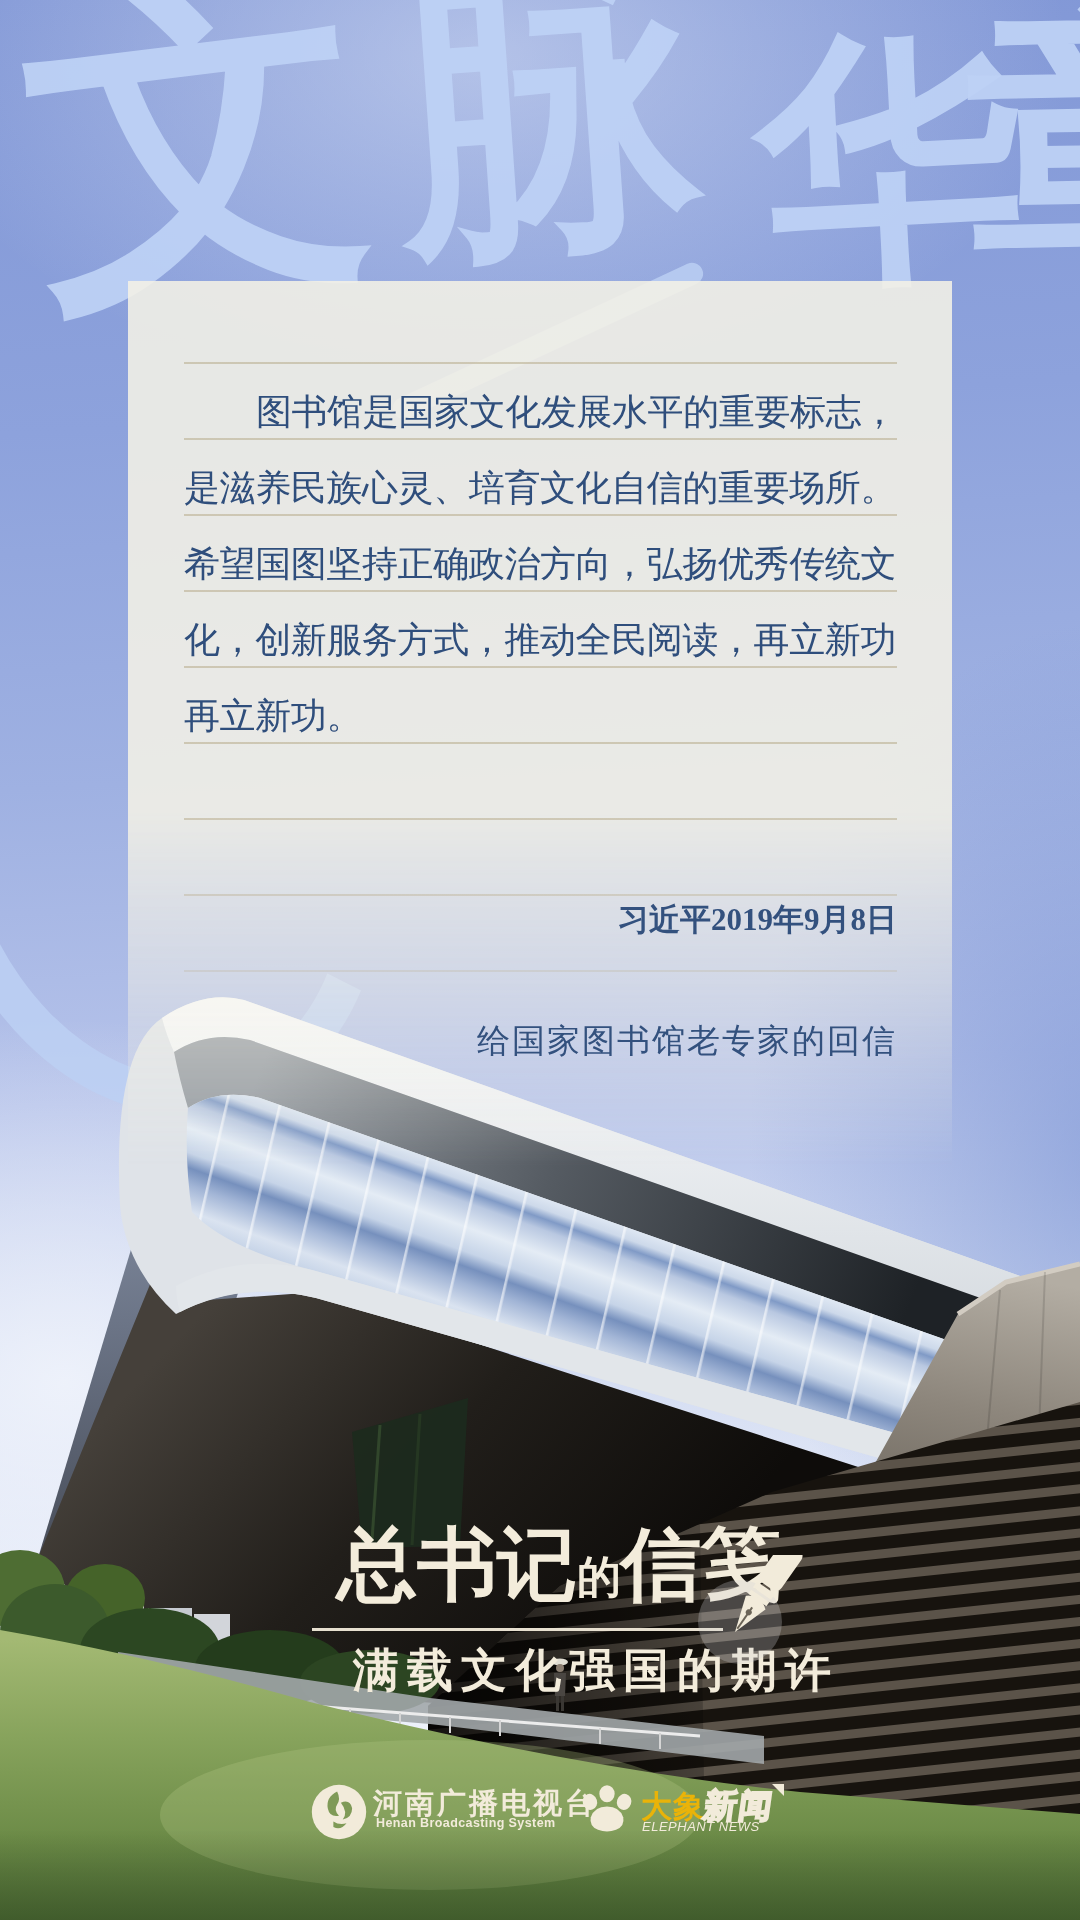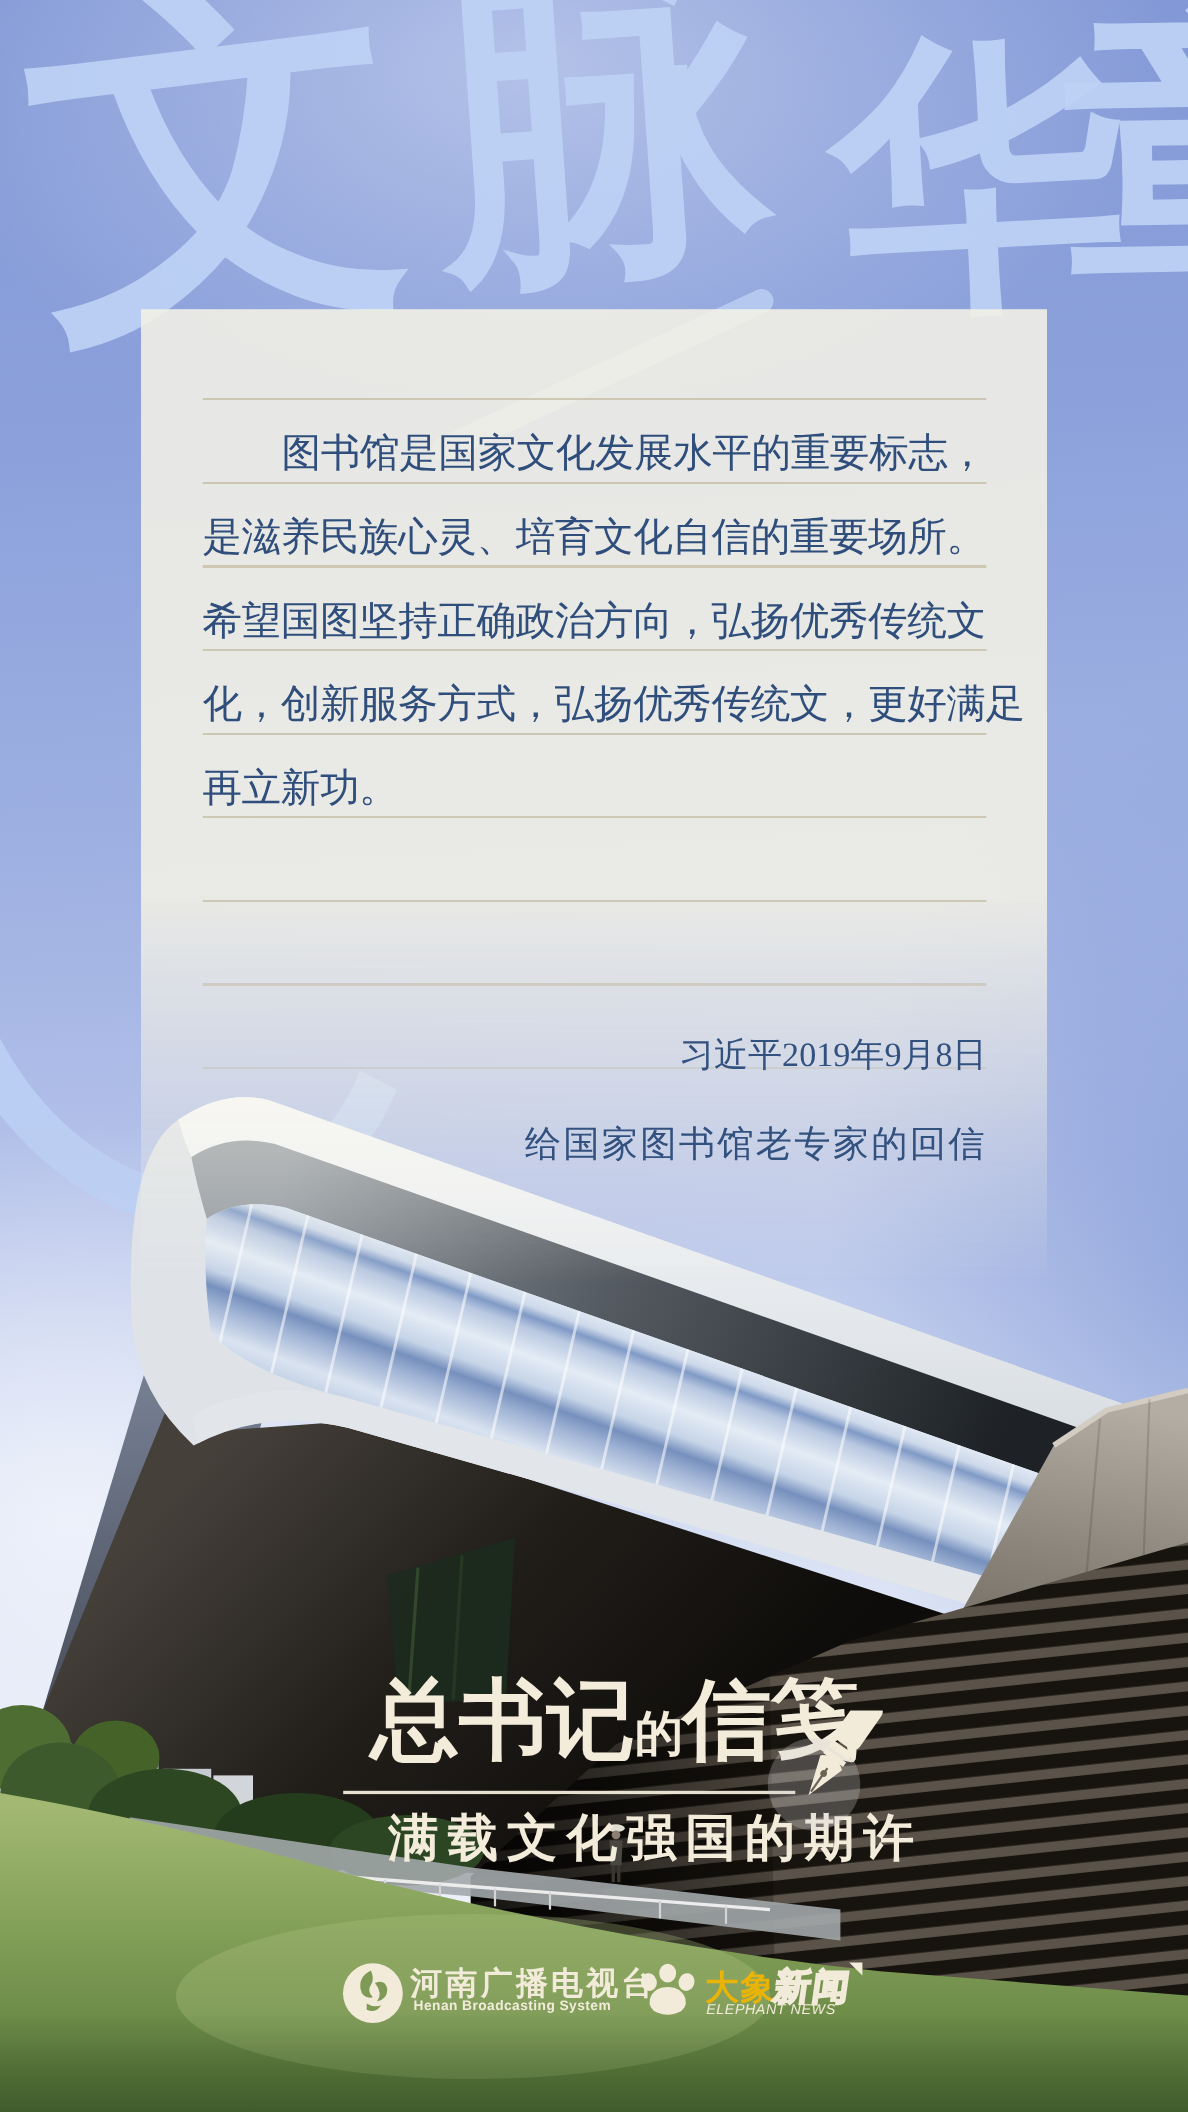--- a/index.html
+++ b/index.html
@@ -60,21 +60,21 @@
   .q-line:nth-of-type(1){top:106px;text-indent:72px;}
   .q-line:nth-of-type(2){top:182px;}
   .q-line:nth-of-type(3){top:258px;}
   .q-line:nth-of-type(4){top:334px;}
   .q-line:nth-of-type(5){top:410px;}
   .q-line:nth-of-type(6){top:486px;}
   .q-sign{
     position:absolute;right:55px;text-align:right;white-space:nowrap;
     font-family:"Liberation Serif","DejaVu Serif",serif;color:#33517e;
   }
-  .q-sign1{top:657px;font-size:31px;line-height:42px;}
+  .q-sign1{top:618px;font-size:31px;line-height:42px;font-weight:bold;}
   .q-sign2{top:698px;font-size:33px;line-height:44px;letter-spacing:2px;margin-top:40px;}
   
   .title-block{position:absolute;left:0;top:0;width:1080px;}
   .title-main{
     position:absolute;left:325px;top:1512px;white-space:nowrap;
     font-family:"Liberation Serif","DejaVu Serif",serif;font-weight:600;
     color:#f3ecdb;line-height:106px;margin-left:12px;
   }
   .t-big{font-size:80px;}
   .t-small{font-size:44px;}
@@ -268,21 +268,21 @@
     </g>
   </svg>
 
   <div class="card">
     <div class="card-bg"></div>
     <div class="card-rules"></div>
     <div class="quote-lines">
       <div class="q-line">图书馆是国家文化发展水平的重要标志，</div>
       <div class="q-line">是滋养民族心灵、培育文化自信的重要场所。</div>
       <div class="q-line">希望国图坚持正确政治方向，弘扬优秀传统文</div>
-      <div class="q-line">化，创新服务方式，弘扬优秀传统文，更好满足</div>
+      <div class="q-line">化，创新服务方式，推动全民阅读，再立新功</div>
       <div class="q-line">再立新功。</div>
     </div>
     <div class="q-sign q-sign1">习近平2019年9月8日</div>
     <div class="q-sign q-sign2">给国家图书馆老专家的回信</div>
   </div>
 
   <div class="title-block">
     <div class="title-main">
       <span class="t-big">总书记</span><span class="t-small">的</span><span class="t-big">信笺</span>
     </div>

